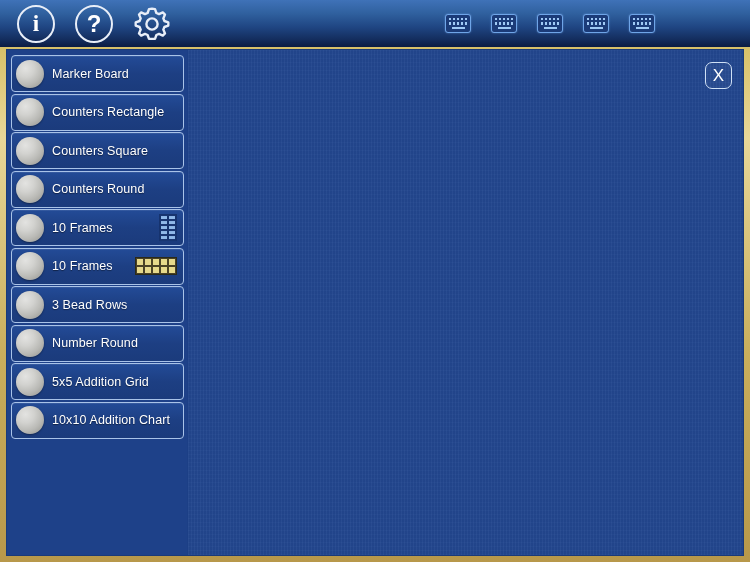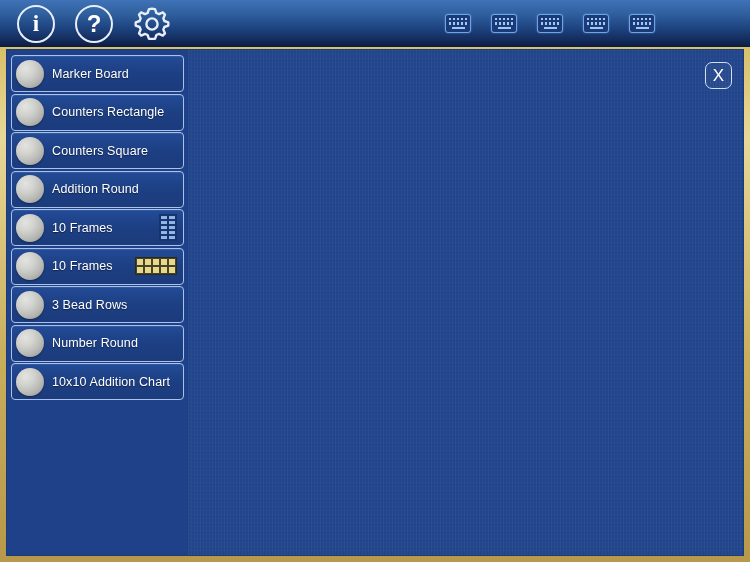--- a/index.html
+++ b/index.html
@@ -406,21 +406,21 @@
           <div class="menu-item">
             <div class="bullet"></div>
             <div class="menu-label">Counters Rectangle</div>
           </div>
           <div class="menu-item">
             <div class="bullet"></div>
             <div class="menu-label">Counters Square</div>
           </div>
           <div class="menu-item">
             <div class="bullet"></div>
-            <div class="menu-label">Addition Round</div>
+            <div class="menu-label">Counters Round</div>
           </div>
           <div class="menu-item">
             <div class="bullet"></div>
             <div class="menu-label">10 Frames</div>
             <div class="menu-thumb">
               <div class="tf-vert">
                 <span></span>
                 <span></span>
                 <span></span>
                 <span></span>
@@ -454,20 +454,24 @@
           <div class="menu-item">
             <div class="bullet"></div>
             <div class="menu-label">3 Bead Rows</div>
           </div>
           <div class="menu-item">
             <div class="bullet"></div>
             <div class="menu-label">Number Round</div>
           </div>
           <div class="menu-item">
             <div class="bullet"></div>
+            <div class="menu-label">5x5 Addition Grid</div>
+          </div>
+          <div class="menu-item">
+            <div class="bullet"></div>
             <div class="menu-label">10x10 Addition Chart</div>
           </div>
         </div>
 
       <div class="content">
         <div class="close-btn">
           <span>X</span>
         </div>
       </div>
 

